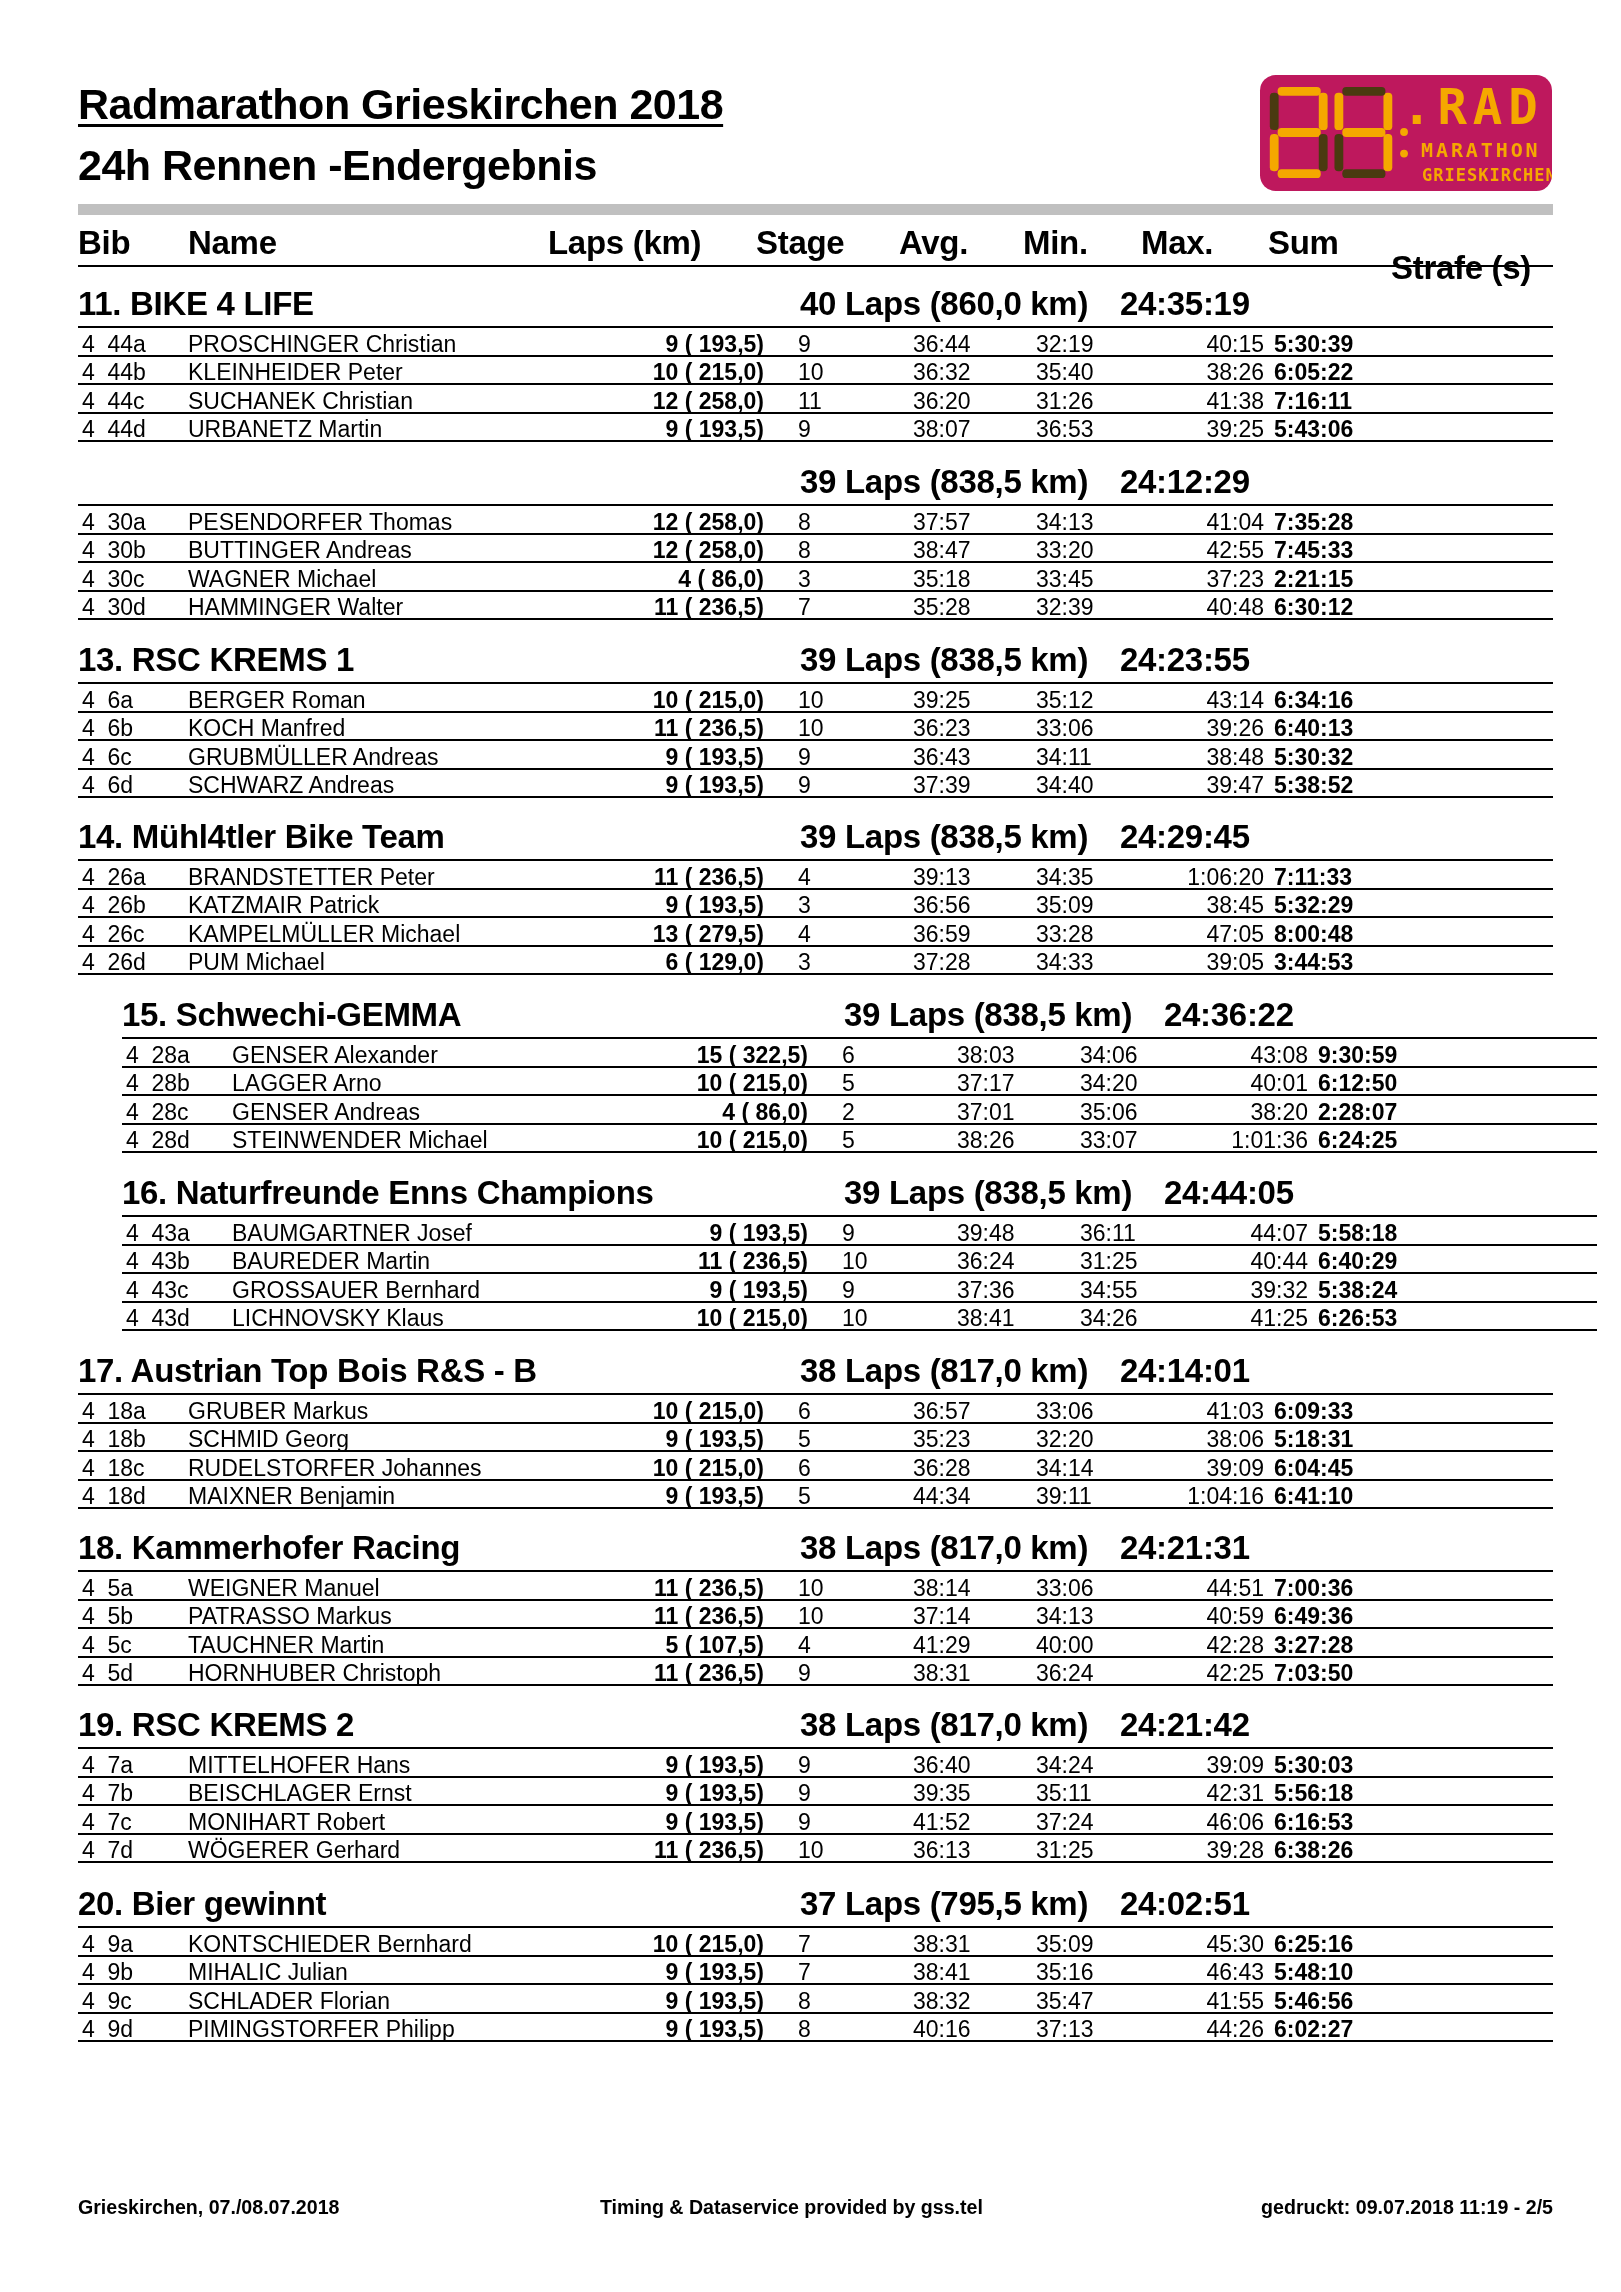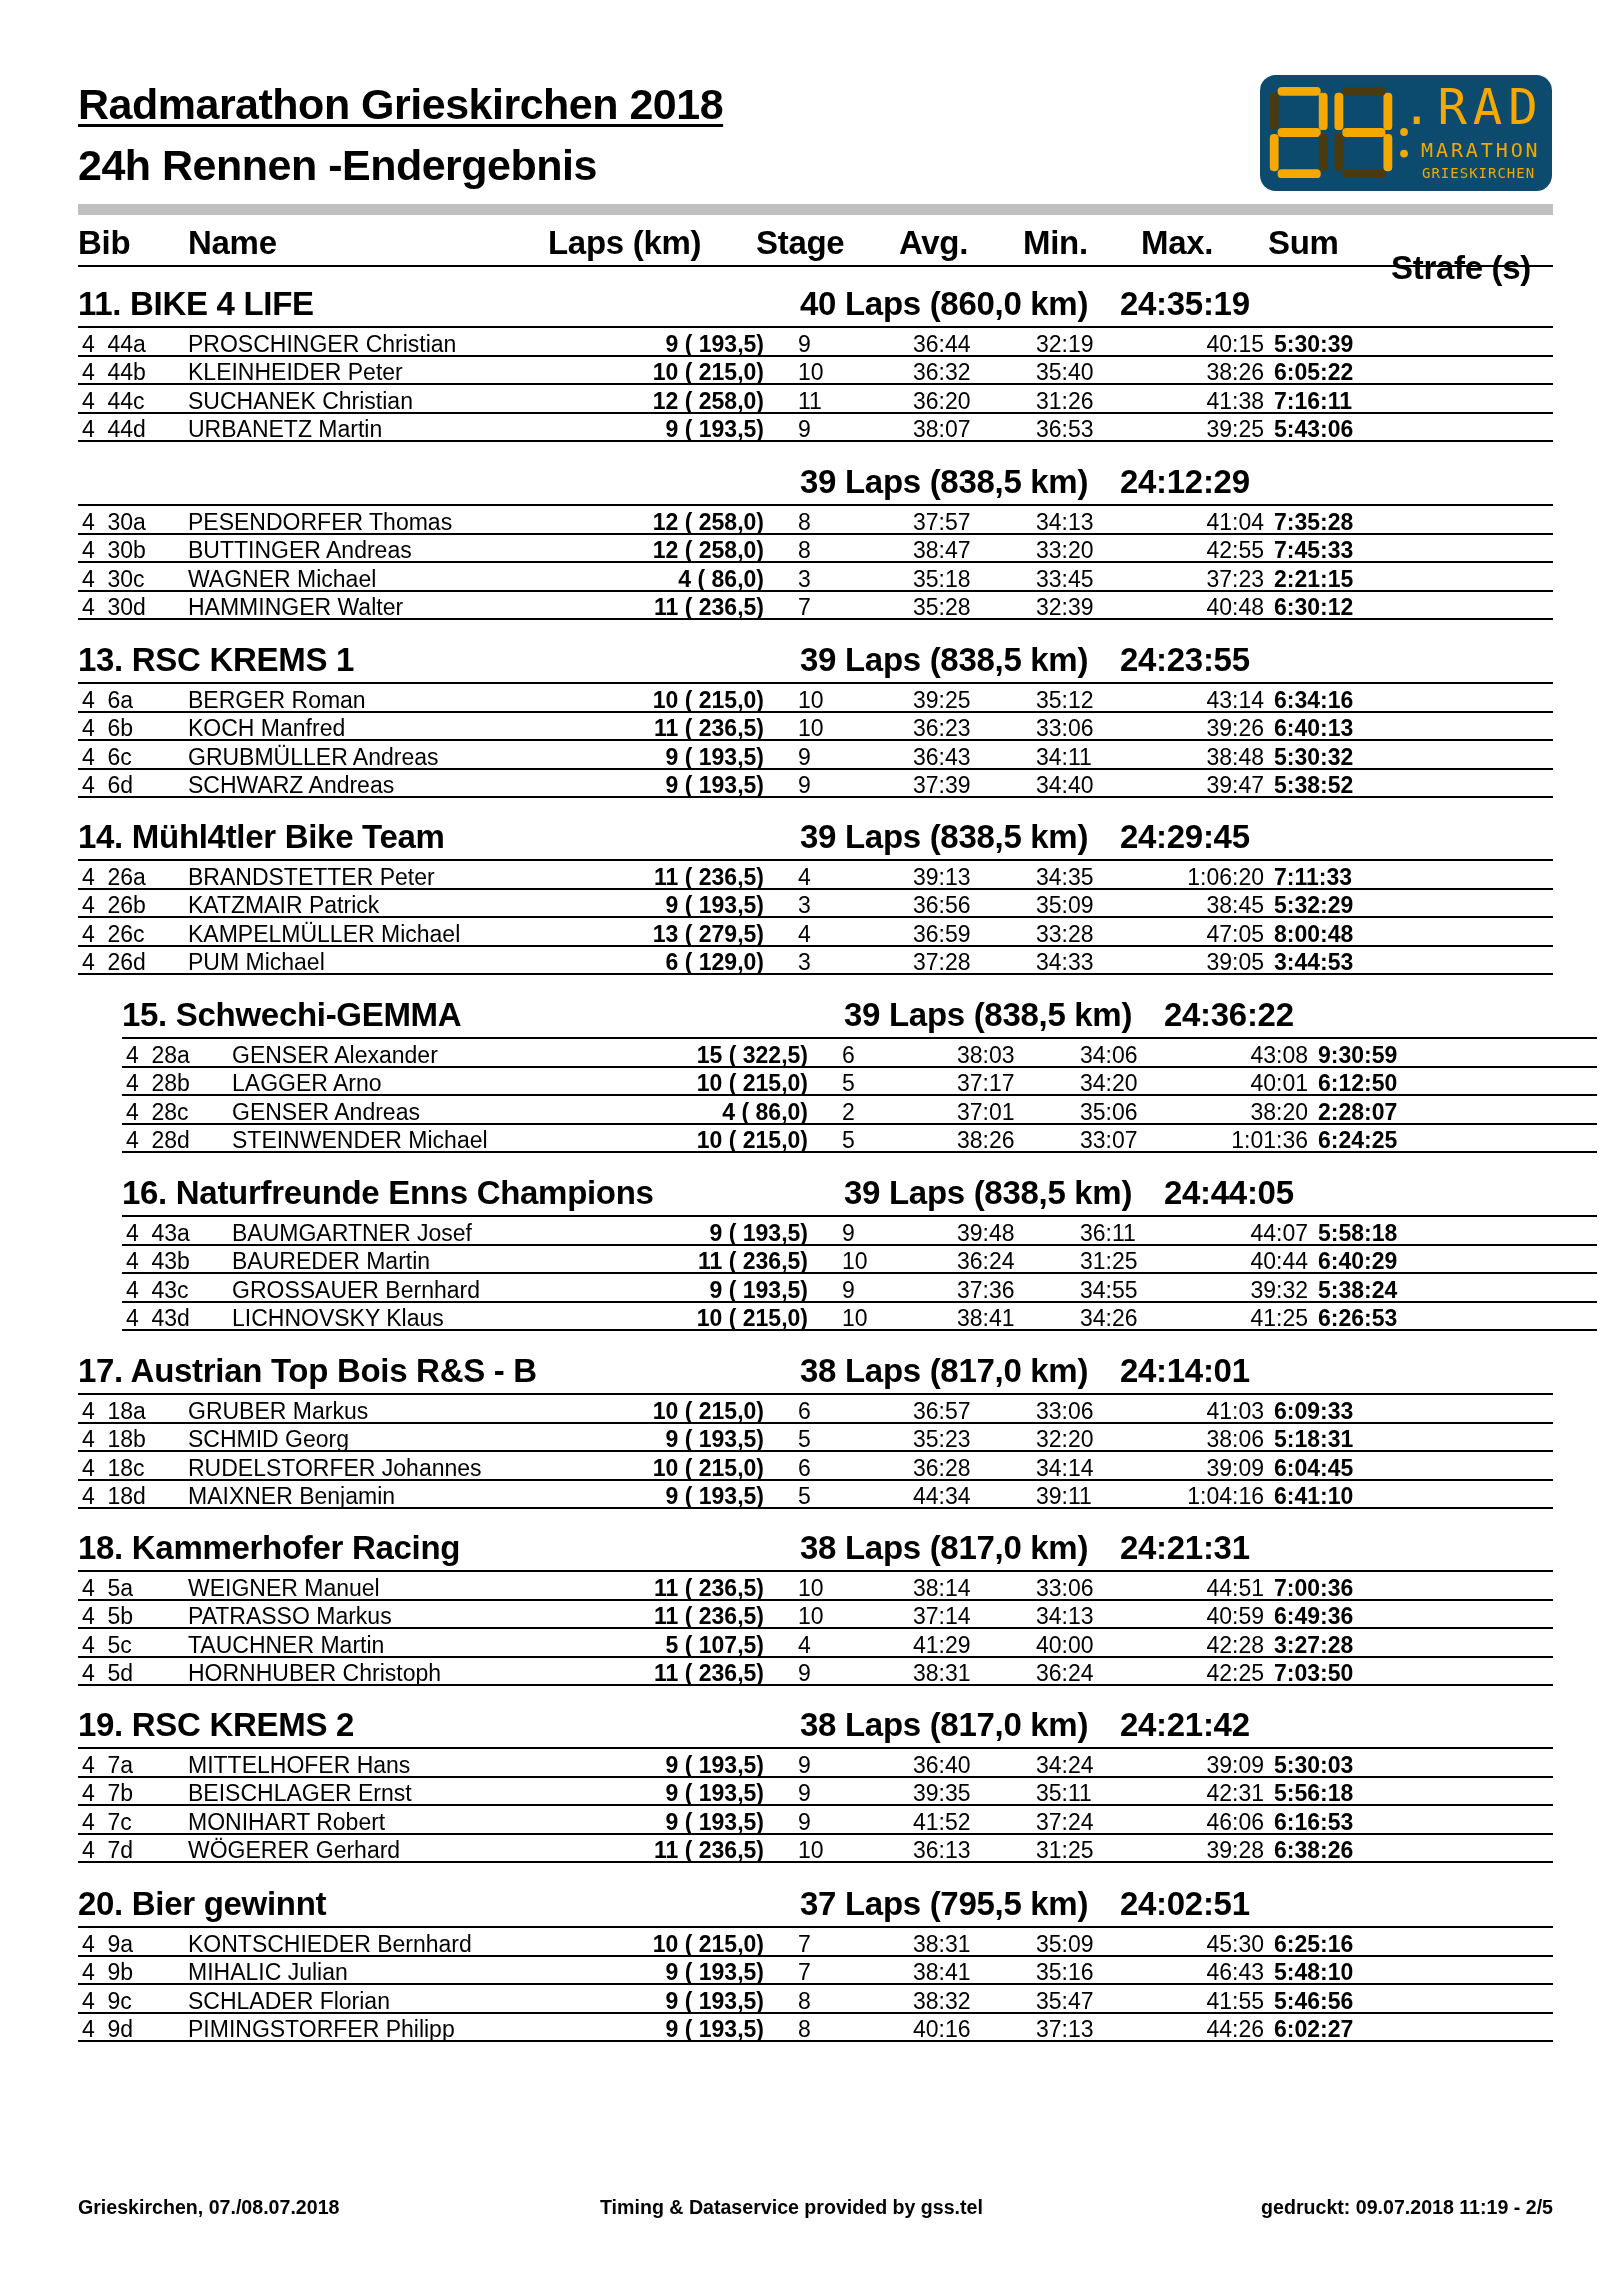--- a/index.html
+++ b/index.html
@@ -11,21 +11,21 @@
     position: absolute; left: 78px; top: 80px;
     font-size: 43px; font-weight: bold; letter-spacing: -0.5px;
     text-decoration: underline; text-decoration-thickness: 2.9px; text-underline-offset: 4.9px;
   }
   .title2 {
     position: absolute; left: 78px; top: 141px;
     font-size: 43px; font-weight: bold; letter-spacing: -0.5px;
   }
   .logo {
     position: absolute; left: 1260px; top: 75px; width: 292px; height: 116px;
-    background: #0c4a6e; border-radius: 15.7px; overflow: hidden;
+    background: #be185d; border-radius: 15.7px; overflow: hidden; font-weight: bold;
   }
   .logo svg { position: absolute; left: 0; top: 0; }
   .graybar {
     position: absolute; left: 78px; top: 204px; width: 1475px; height: 10.8px;
     background: #c0c0c0;
   }
   .colhead {
     position: absolute; left: 78px; top: 220px; width: 1475px; height: 45px;
     border-bottom: 2.9px solid #000;
     font-size: 33px; font-weight: bold; letter-spacing: -0.3px;
@@ -110,21 +110,21 @@
     <g fill="#4a3a10">
       <rect x="84" y="12" width="44" height="9" rx="4"></rect>
       <rect x="76" y="60" width="9" height="38" rx="4"></rect>
       <rect x="84" y="96" width="44" height="9" rx="4"></rect>
     </g>
     <circle cx="147" cy="58" r="4" fill="#f5a800"></circle>
     <circle cx="147" cy="80" r="4" fill="#f5a800"></circle>
   </svg>
   <div style="position:absolute;left:142px;top:3.9px;font-family:'DejaVu Sans Mono',monospace;font-size:49px;color:#f5a800;letter-spacing:5.9px;">.RAD</div>
   <div style="position:absolute;left:161px;top:63px;font-family:'DejaVu Sans Mono',monospace;font-size:20px;color:#f5a800;letter-spacing:2.9px;">MARATHON</div>
-  <div style="position:absolute;left:162px;top:90px;font-family:'DejaVu Sans Mono',monospace;font-size:14px;color:#f5a800;letter-spacing:1px;">GRIESKIRCHEN</div>
+  <div style="position:absolute;left:162px;top:90px;font-family:'DejaVu Sans Mono',monospace;font-size:17px;color:#f5a800;letter-spacing:1px;">GRIESKIRCHEN</div>
 </div>
 
 <div class="graybar"></div>
 
 <div class="colhead">
   <span class="h-bib">Bib</span>
   <span class="h-name">Name</span>
   <span class="h-laps">Laps (km)</span>
   <span class="h-stage">Stage</span>
   <span class="h-avg">Avg.</span>

